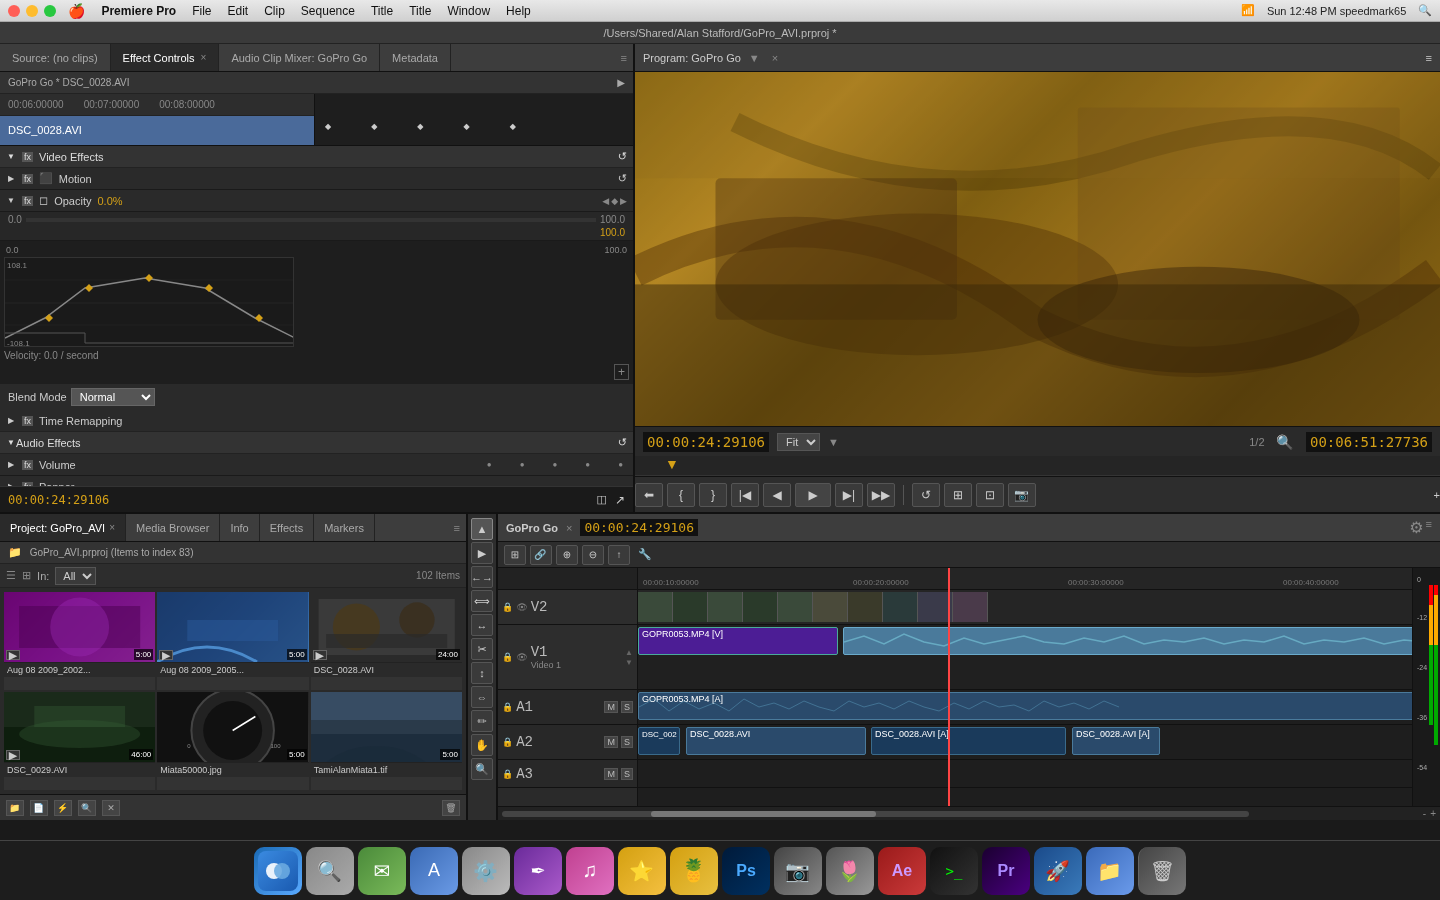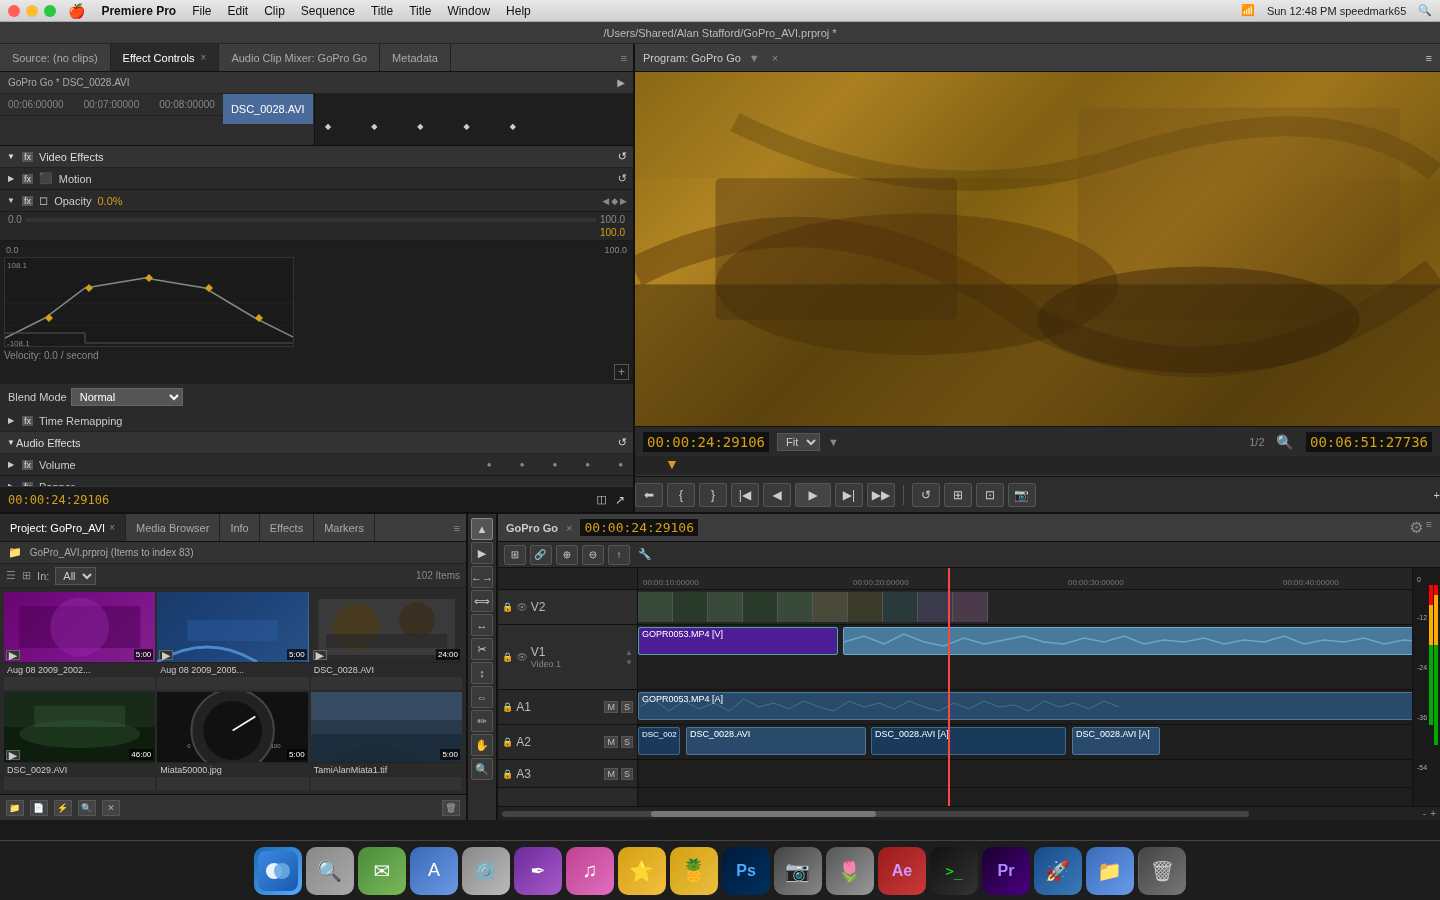--- a/index.html
+++ b/index.html
@@ -144,21 +144,21 @@
       font-size: 11px;
       color: #ccc;
     }
 
     .blend-dropdown {
       background: #555;
       border: 1px solid #666;
       color: #fff;
       font-size: 11px;
       padding: 1px 4px;
-      width: 112px;
+      width: 84px;
     }
 
     .time-remap-row {
       height: 22px;
       display: flex;
       align-items: center;
       padding: 0 6px;
       gap: 6px;
       font-size: 11px;
       color: #ccc;
@@ -691,23 +691,24 @@
       position: relative;
     }
 
     .graph-container {
       padding: 4px;
       background: #1e1e1e;
     }
 
     
     .track-name-label {
-      font-size: 12px;
+      font-size: 14px;
       color: #bbb;
       flex: 1;
+      font-family: Liberation Mono, monospace;
     }
   </style>
 </head>
 <body>
 
 <div id="menubar" style="position:relative;">
   <div class="window-controls">
     <div class="wc wc-close"></div>
     <div class="wc wc-min"></div>
     <div class="wc wc-max"></div>
@@ -749,21 +750,21 @@
         <div class="panel-tab">Metadata</div>
         <div style="margin-left:auto; padding:0 6px; color:#888; cursor:pointer;">≡</div>
       </div>
 
       <div class="source-bar">
         <span>GoPro Go * DSC_0028.AVI</span>
         <span style="margin-left:auto; font-size:10px;">▶</span>
       </div>
 
       <div style="display:flex; height:52px; border-bottom:1px solid #111;">
-        <div style="width:315px; background:#2d2d2d; border-right:1px solid #111; display:flex; flex-direction:row;">
+        <div style="width:315px; background:#2d2d2d; border-right:1px solid #111; display:flex; flex-direction:column;">
           <div style="height:22px; border-bottom:1px solid #222; display:flex; align-items:center; padding:0 8px; font-size:10px; color:#888;">
             <span>00:06:00000</span>
             <span style="margin-left:20px;">00:07:00000</span>
             <span style="margin-left:20px;">00:08:00000</span>
           </div>
           <div style="height:30px; background:#4a6a9a; display:flex; align-items:center; padding:0 8px; font-size:11px; color:#fff;">
             <span>DSC_0028.AVI</span>
           </div>
         </div>
         <div style="flex:1; background:#1e1e1e; position:relative;">

